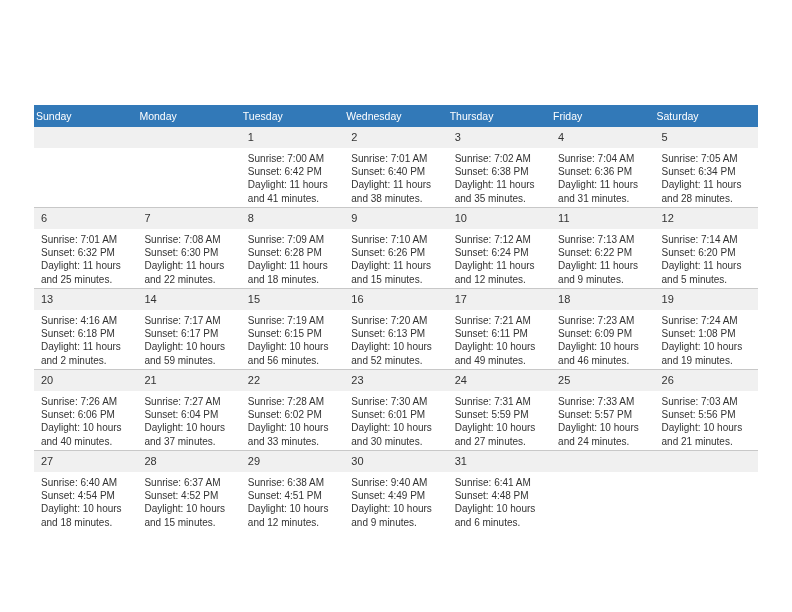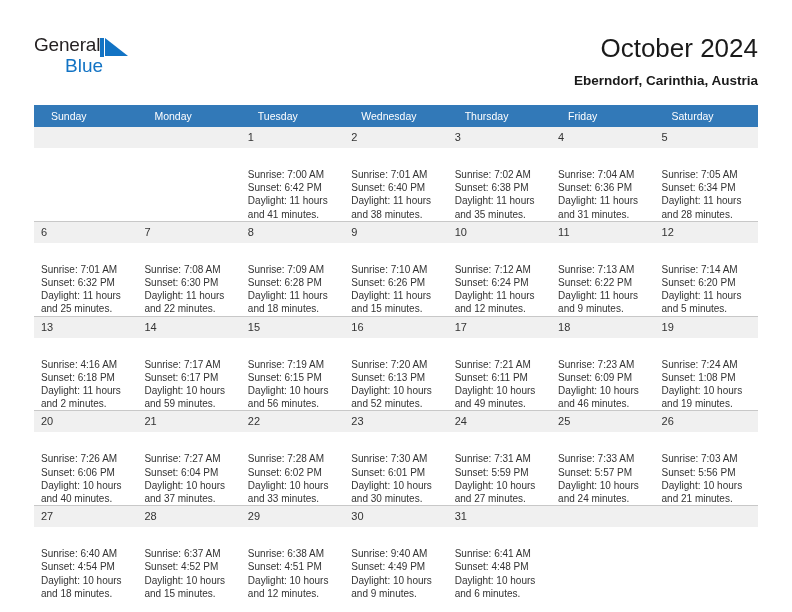--- a/index.html
+++ b/index.html
@@ -93,21 +93,21 @@
     width: 724px;
     border-collapse: collapse;
     table-layout: fixed;
   }
   .calendar th {
     background: #3279b8;
     color: #ffffff;
     font-size: 10.5px;
     font-weight: normal;
     text-align: left;
-    padding: 5px 0 5px 17px;
+    padding: 5px 0 5px 2px;
     height: 9px;
     border: none;
   }
   .calendar td {
     vertical-align: top;
     padding: 0;
     border: none;
     border-top: 1px solid #c8c8c8;
     height: 80px;
     background: #ffffff;
@@ -122,53 +122,34 @@
     color: #333333;
     padding: 4px 0 4px 7px;
     height: 13px;
     line-height: 13px;
     box-sizing: content-box;
   }
   td.empty .daynum {
     color: transparent;
   }
   .info {
-    padding: 20px 6px 0 7px;
+    padding: 4px 6px 0 7px;
     font-size: 10px;
     line-height: 13.2px;
     color: #333333;
   }
   .info div {
     white-space: nowrap;
   }
 </style>
 </head>
 <body>
 
 <div class="page">
 
-  <div class="top">
-
-    <div class="logo">
-      <span class="logo-general">General</span>
-      <span class="logo-mark">
-        <svg width="29" height="19" viewBox="0 0 29 19" xmlns="http://www.w3.org/2000/svg">
-          <rect x="0" y="0" width="4" height="19" fill="#1273c4"></rect>
-          <polygon points="5,0 28,18 5,18" fill="#1273c4"></polygon>
-        </svg>
-      </span>
-      <span class="logo-blue">Blue</span>
-    </div>
-
-    <div class="title-block">
-      <div class="cal-title">October 2024</div>
-      <div class="cal-subtitle">Eberndorf, Carinthia, Austria</div>
-    </div>
-
-  </div>
 
   <table class="calendar">
     <thead>
       <tr>
         <th>Sunday</th>
         <th>Monday</th>
         <th>Tuesday</th>
         <th>Wednesday</th>
         <th>Thursday</th>
         <th>Friday</th>

